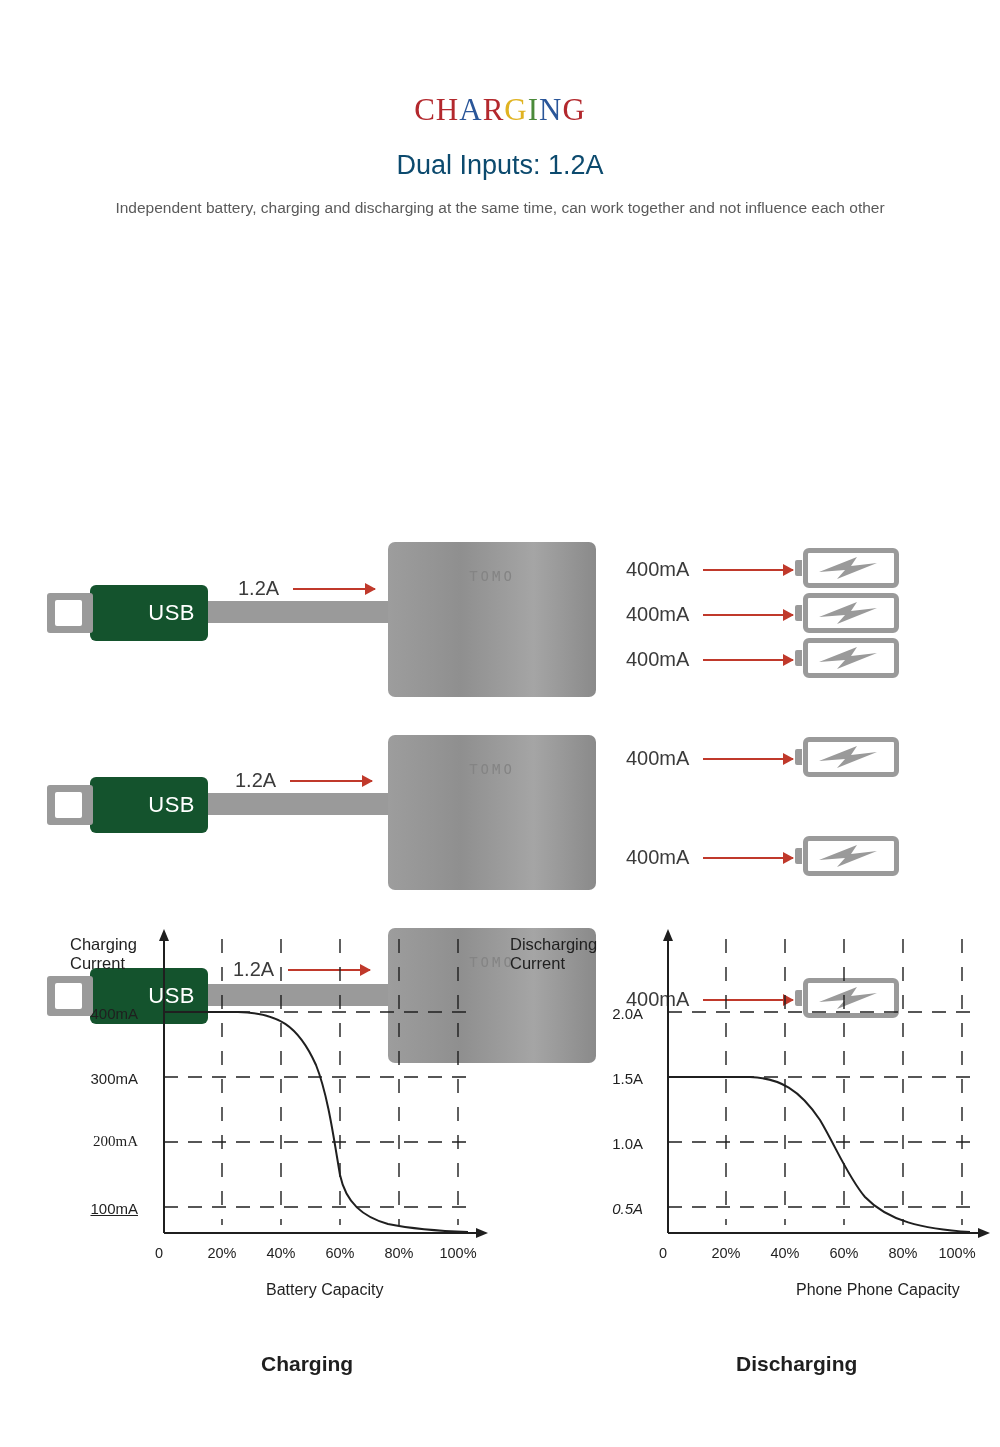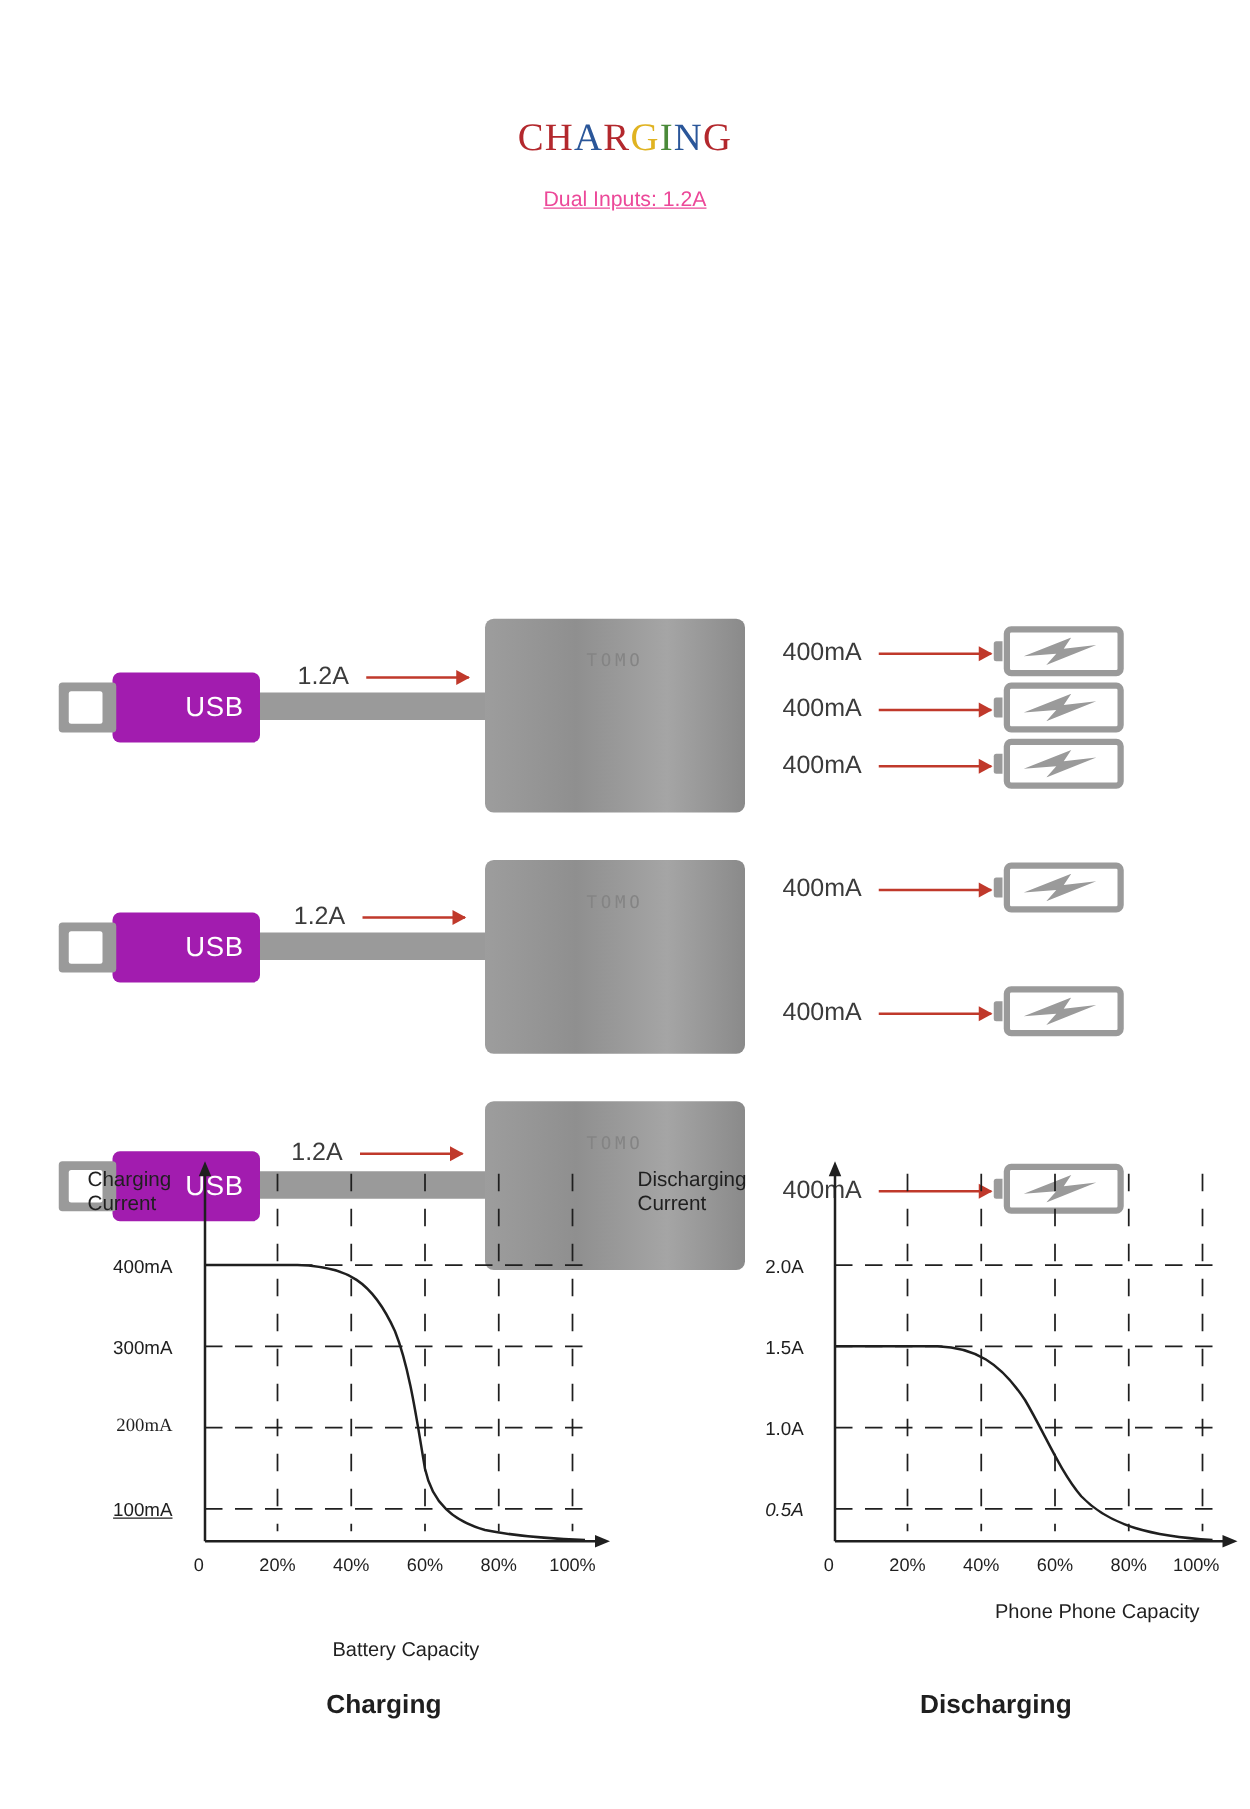--- a/index.html
+++ b/index.html
@@ -26,43 +26,42 @@
   .title .c0 { color: #b3282d; }
   .title .c1 { color: #b3282d; }
   .title .c2 { color: #2a5699; }
   .title .c3 { color: #b3282d; }
   .title .c4 { color: #e0b321; }
   .title .c5 { color: #4b8a3a; }
   .title .c6 { color: #2a5699; }
   .title .c7 { color: #b3282d; }
 
   .subtitle {
-    font-size: 17px;
-    color: #ec4899;
+    font-size: 27px;
+    color: #0c4a6e;
     margin: 22px 0 0 0;
     font-weight: normal;
-    text-decoration: underline;
   }
   .tagline {
     font-size: 15.5px;
     color: #5a5a5a;
     margin: 18px 0 0 0;
     font-weight: normal;
   }
 
   
   .diagram { position: relative; width: 1000px; height: 590px; margin-top: 38px; }
 
   .unit { position: absolute; left: 0; top: 0; width: 1000px; }
 
   
   .usb-plug { position: absolute; }
   .usb-body {
     width: 118px; height: 56px;
-    background: #a21caf;
+    background: #14532d;
     border-radius: 6px;
     position: relative;
     display: flex; align-items: center; justify-content: flex-end;
   }
   .usb-body .usb-text {
     color: #ffffff;
     font-size: 22px;
     letter-spacing: 0.5px;
     padding-right: 13px;
   }
@@ -185,20 +184,21 @@
   }
 </style>
 </head>
 <body>
 
 <div class="header">
   <h1 class="title">
     <span class="c0">C</span><span class="c1">H</span><span class="c2">A</span><span class="c3">R</span><span class="c4">G</span><span class="c5">I</span><span class="c6">N</span><span class="c7">G</span>
   </h1>
   <p class="subtitle">Dual Inputs: 1.2A</p>
+  <p class="tagline">Independent battery, charging and discharging at the same time, can work together and not influence each other</p>
 </div>
 
 <div class="diagram">
 
   <div class="unit">
     <div class="usb-plug" style="left:90px; top:330px;">
       <div class="usb-body">
         <div class="usb-tip">
             <div class="usb-tip-inner"></div>
           </div>
@@ -364,21 +364,21 @@
       <path d="M26,87 L100,87 C140,88 160,100 178,140 C190,170 196,215 202,250 C208,278 225,292 250,299 C275,304 300,306 330,307" fill="none" stroke="#1f1f1f" stroke-width="2"></path>
     </svg>
 
     <div class="xtick" style="left:116px; top:330px; width:30px;">0</div>
     <div class="xtick" style="left:174px; top:330px; width:40px;">20%</div>
     <div class="xtick" style="left:233px; top:330px; width:40px;">40%</div>
     <div class="xtick" style="left:292px; top:330px; width:40px;">60%</div>
     <div class="xtick" style="left:351px; top:330px; width:40px;">80%</div>
     <div class="xtick" style="left:405px; top:330px; width:50px;">100%</div>
 
-    <div class="xaxis-title" style="left:238px; top:366px;margin-top:31px;">Battery Capacity</div>
+    <div class="xaxis-title" style="left:238px; top:366px;">Battery Capacity</div>
     <div class="chart-caption" style="left:233px; top:437px;">Charging</div>
   </div>
 
   <div class="chart right">
     <div class="axis-label" style="left:2px; top:20px;">Discharging
 Current</div>
 
     <div class="ytick" style="left:0px; top:90px; width:135px;">2.0A</div>
     <div class="ytick" style="left:0px; top:155px; width:135px;">1.5A</div>
     <div class="ytick" style="left:0px; top:220px; width:135px;">1.0A</div>

